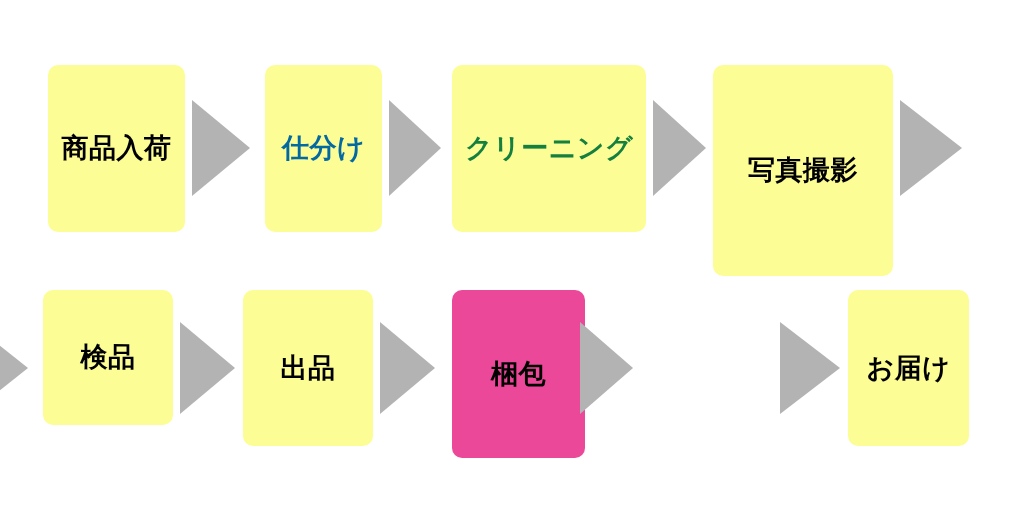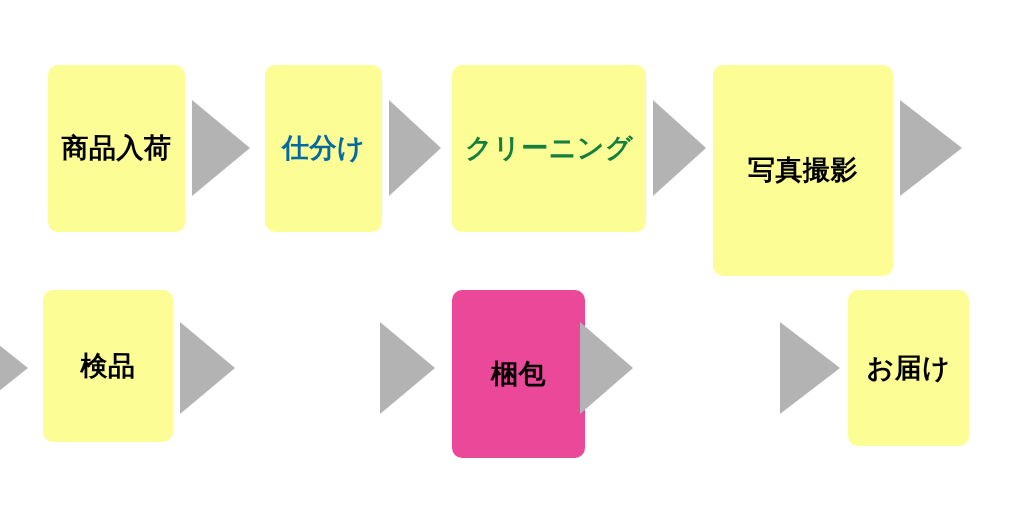--- a/index.html
+++ b/index.html
@@ -66,25 +66,28 @@
   </div>
   <div class="arrow" style="left: 653px; top: 100px; border-width: 48px 0px 48px 53px; border-left-color: rgb(179, 179, 179);"></div>
 
   <div class="step-box" style="left: 713px; top: 65px; width: 180px; height: 211px; background: rgb(253, 253, 150);">
     <span class="step-label" style="color: rgb(0, 0, 0);">写真撮影</span>
   </div>
   <div class="arrow" style="left: 900px; top: 100px; border-width: 48px 0px 48px 62px; border-left-color: rgb(179, 179, 179);"></div>
 
   <div class="arrow" style="left: -30px; top: 322px; border-width: 46px 0px 46px 58px; border-left-color: rgb(179, 179, 179);"></div>
 
-  <div class="step-box" style="left: 43px; top: 290px; width: 130px; height: 152px; background: rgb(253, 253, 150);">
+  <div class="step-box" style="left: 43px; top: 290px; width: 130px; height: 135px; background: rgb(253, 253, 150);">
     <span class="step-label" style="color: rgb(0, 0, 0);">検品</span>
   </div>
   <div class="arrow" style="left: 180px; top: 322px; border-width: 46px 0px 46px 55px; border-left-color: rgb(179, 179, 179);"></div>
 
+  <div class="step-box" style="left: 243px; top: 290px; width: 130px; height: 156px; background: rgb(253, 253, 150);">
+    <span class="step-label" style="color: rgb(0, 0, 0);">出品</span>
+  </div>
   <div class="arrow" style="left: 380px; top: 322px; border-width: 46px 0px 46px 55px; border-left-color: rgb(179, 179, 179);"></div>
 
   <div class="step-box" style="left: 452px; top: 290px; width: 133px; height: 168px; background: #ec4899;">
     <span class="step-label" style="color: rgb(0, 0, 0);">梱包</span>
   </div>
   <div class="arrow" style="left: 580px; top: 322px; border-width: 46px 0px 46px 53px; border-left-color: rgb(179, 179, 179);"></div>
 
   <div class="arrow" style="left: 780px; top: 322px; border-width: 46px 0px 46px 60px; border-left-color: rgb(179, 179, 179);"></div>
 
   <div class="step-box" style="left: 848px; top: 290px; width: 121px; height: 156px; background: rgb(253, 253, 150);">

